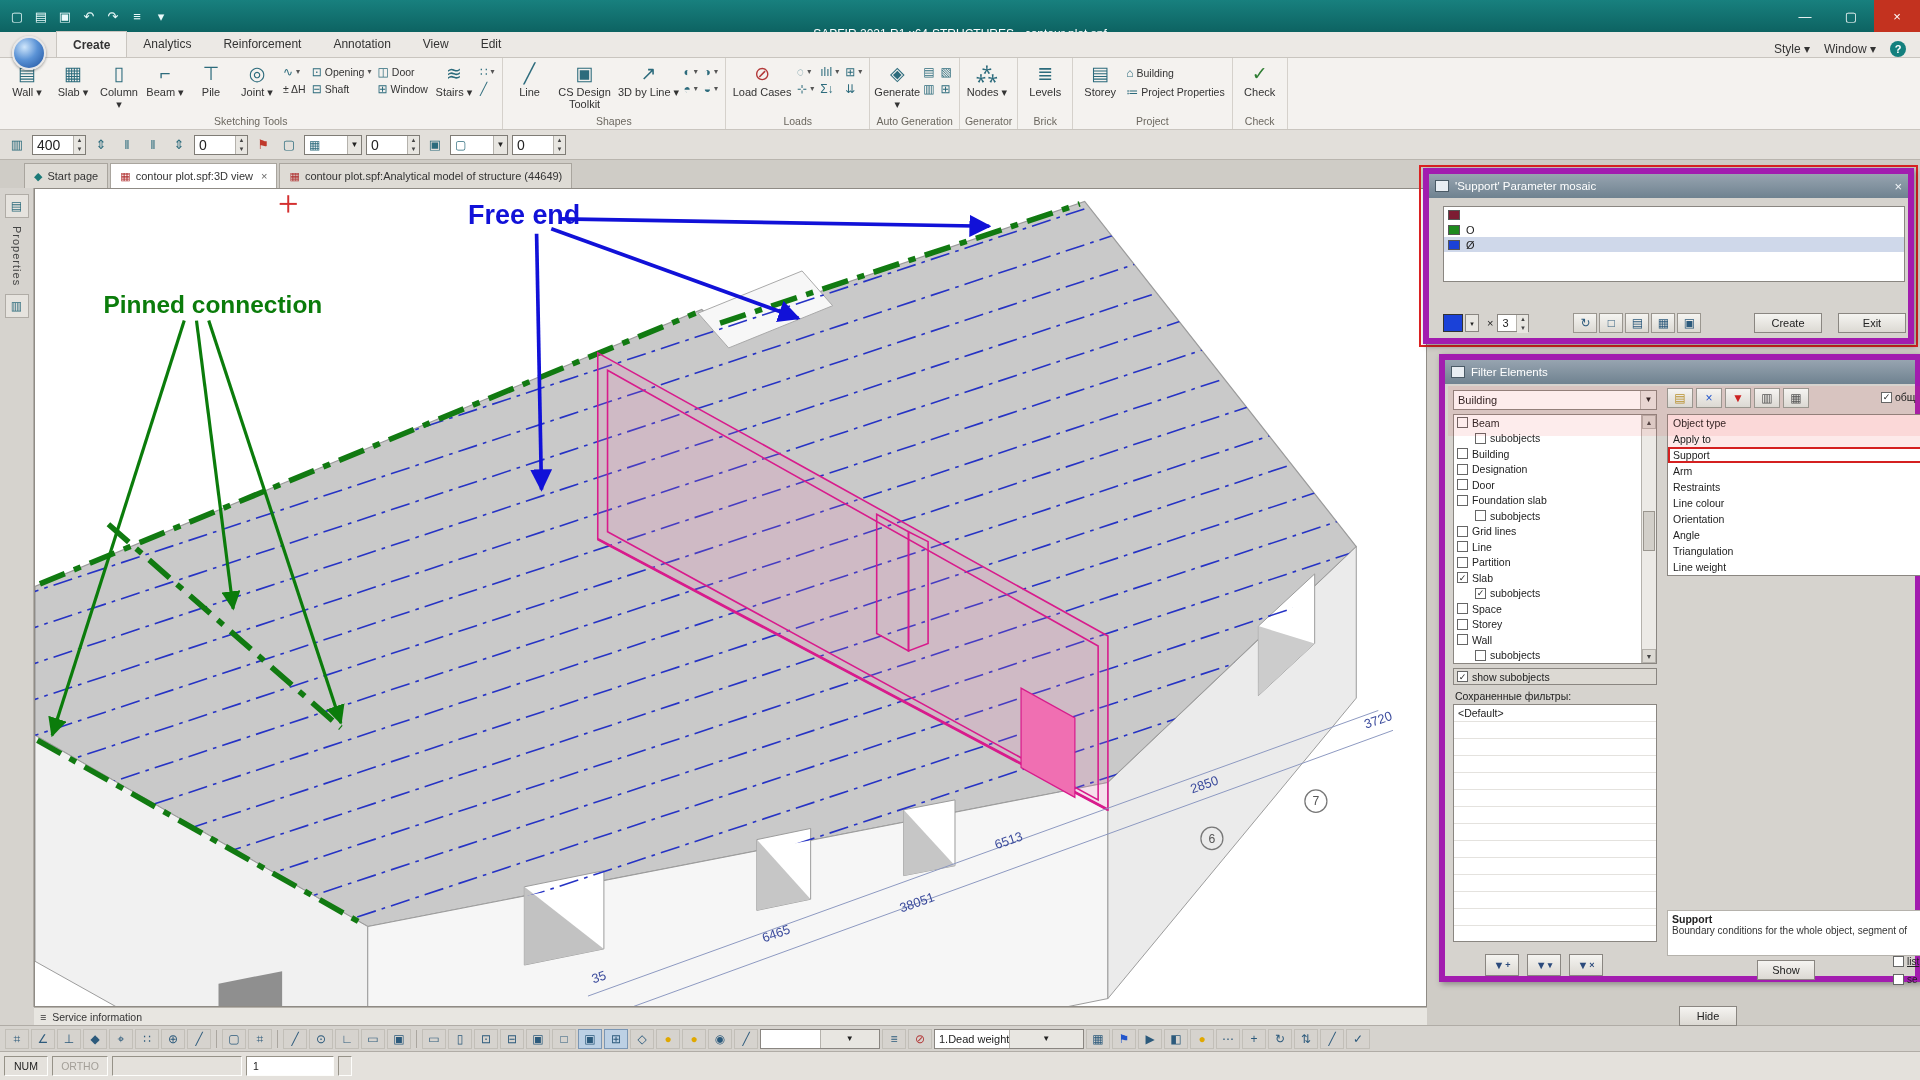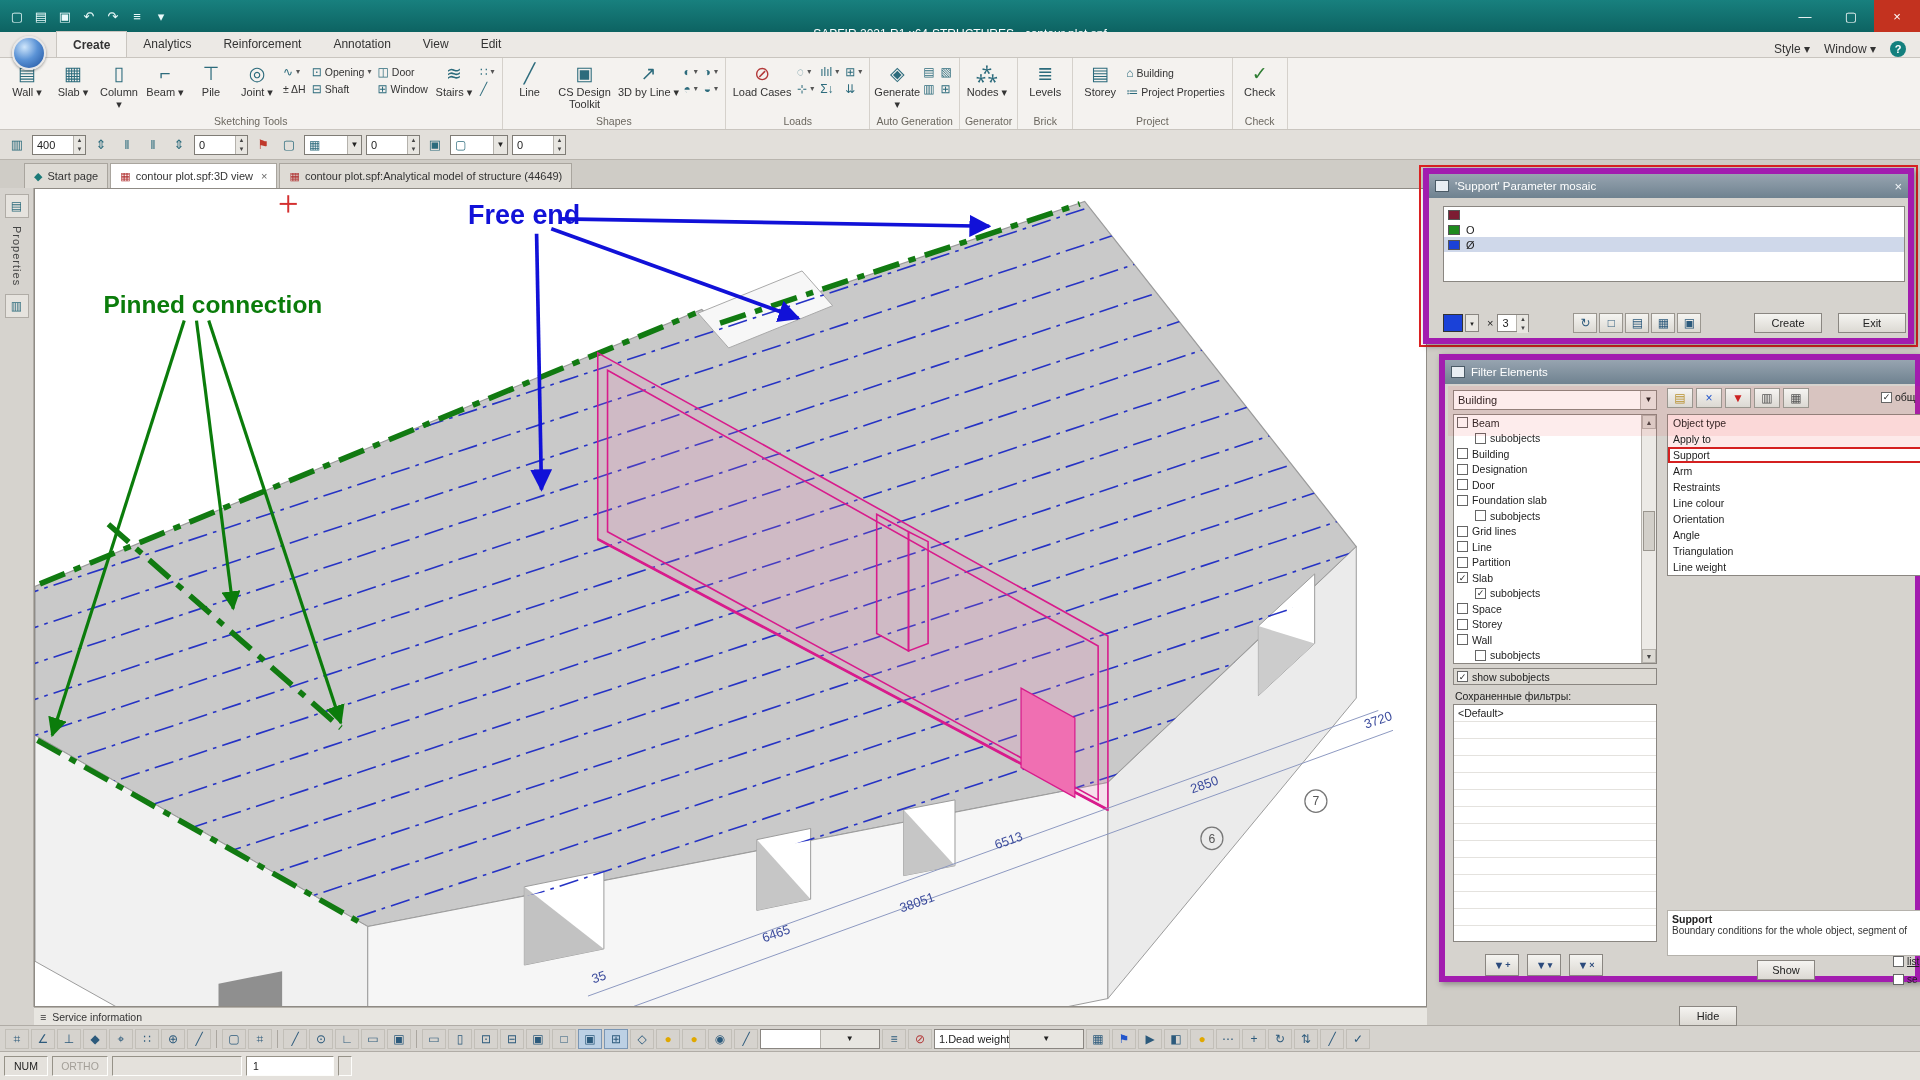--- a/index.html
+++ b/index.html
@@ -40,21 +40,21 @@
   .rsmall { height:15px; display:flex; align-items:center; gap:3px; font-size:10.5px; color:#333; padding:0 2px; cursor:default; }
   .rsicon { font-size:12px; color:#2c6b7c; }
   .rsarr { font-size:8px; color:#555; }
   .rwide .rsmall { height:17px; }
   .rgrouplabel { height:15px; text-align:center; font-size:10.5px; color:#6b675f; line-height:15px; }
 
   
   #toolbar2 { position:absolute; left:0; top:130px; width:1920px; height:30px; background:#e2dfda; border-bottom:1px solid #b9b5ae; display:flex; align-items:center; gap:4px; padding-left:6px; }
   .t2icon { width:22px; height:22px; display:flex; align-items:center; justify-content:center; font-size:13px; color:#2c6b7c; border:1px solid transparent; }
   .t2input { width:54px; height:20px; background:#fff; border:1px solid #7f7c76; display:flex; align-items:center; }
-  .t2input span { flex:1; padding-left:4px; font-size:11px; }
+  .t2input span { flex:1; padding-left:4px; font-size:14px; }
   .spin { width:12px; height:100%; display:flex; flex-direction:column; border-left:1px solid #b5b2ac; }
   .spin i { flex:1; font-style:normal; font-size:6px; line-height:9px; text-align:center; color:#444; background:#e8e6e1; }
   .t2combo { width:58px; height:20px; background:#fff; border:1px solid #7f7c76; display:flex; align-items:center; }
   .t2combo .cg { flex:1; padding-left:4px; font-size:12px; color:#2c6b7c; }
   .t2combo .ca { width:14px; text-align:center; font-size:8px; background:#e8e6e1; border-left:1px solid #b5b2ac; height:100%; line-height:18px; }
 
   
   #tabbar { position:absolute; left:0; top:160px; width:1920px; height:28px; background:#cfccc6; display:flex; align-items:flex-end; padding-left:24px; gap:2px; }
   .dtab { height:25px; display:flex; align-items:center; gap:5px; padding:0 9px; background:#dedbd5; border:1px solid #a9a59e; border-bottom:none; font-size:11px; color:#333; }
   .dtab.active { background:#fff; }

